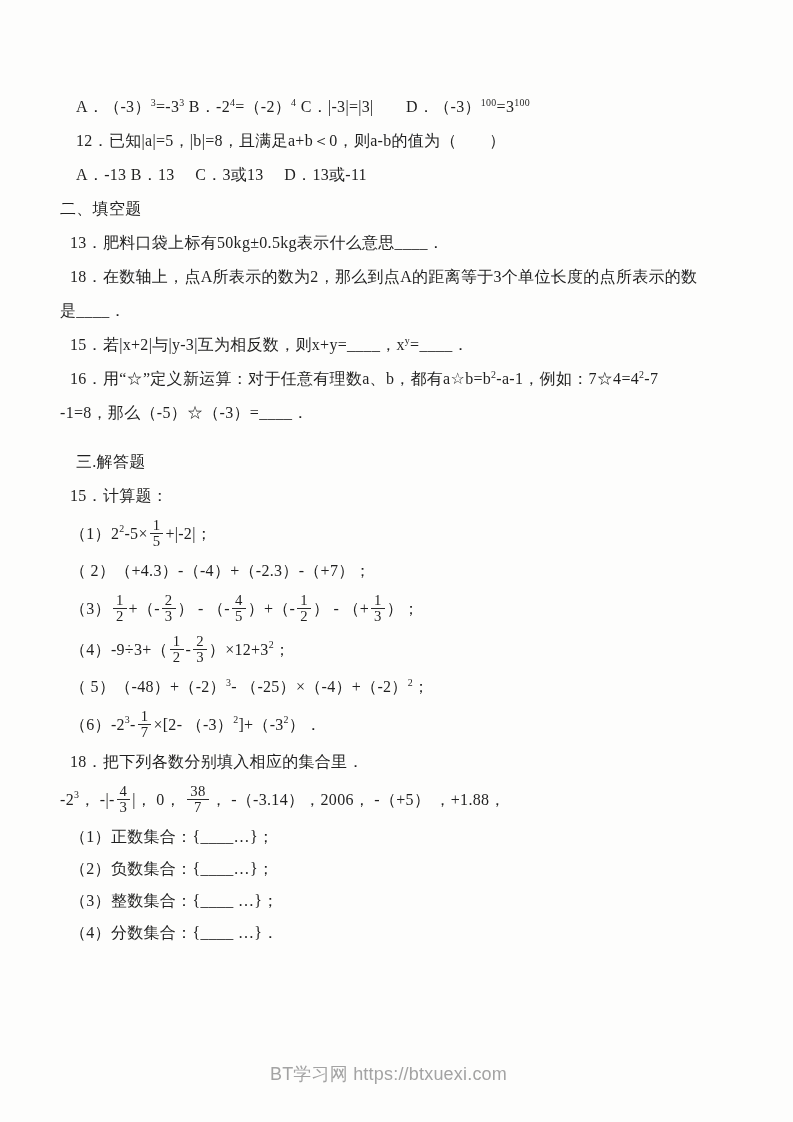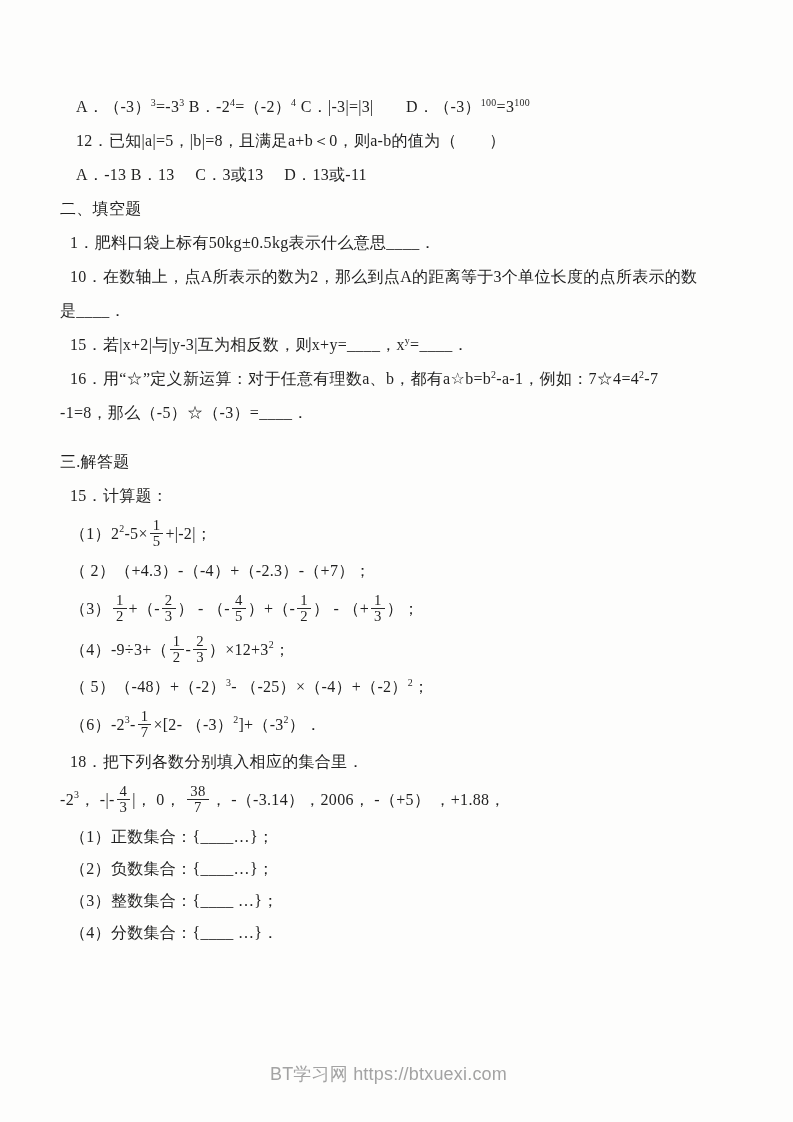--- a/index.html
+++ b/index.html
@@ -18,21 +18,21 @@
   }
   .line{
     margin:0 0 13px 0;
     line-height:21px;
     white-space:nowrap;
   }
   .line.frac-line{margin-bottom:9px;}
   .line.ind1{padding-left:16px;}
   .line.ind2{padding-left:10px;}
   .line.sec-gap1{margin-top:4px;}
-  .line.sec-gap2{margin-top:28px;}
+  .line.sec-gap2{margin-top:28px;margin-left:16px;}
   .line.set-item{margin-bottom:11px;}
   sup{
     font-size:0.62em;
     line-height:0;
     vertical-align:super;
   }
   .frac{
     display:inline-flex;
     flex-direction:column;
     vertical-align:middle;
@@ -58,22 +58,22 @@
 </style>
 </head>
 <body>
 
 <div class="page">
   <p class="line ind1">A．（-3）<sup>3</sup>=-3<sup>3</sup> B．-2<sup>4</sup>=（-2）<sup>4</sup> C．|-3|=|3|　　D．（-3）<sup>100</sup>=3<sup>100</sup></p>
   <p class="line ind1">12．已知|a|=5，|b|=8，且满足a+b＜0，则a-b的值为（　　）</p>
   <p class="line ind1">A．-13 B．13　 C．3或13　 D．13或-11</p>
 
   <p class="line sec-gap1">二、填空题</p>
-  <p class="line ind2">1．肥料口袋上标有50kg±0.5kg表示什么意思____．</p>
-  <p class="line ind2">10．在数轴上，点A所表示的数为2，那么到点A的距离等于3个单位长度的点所表示的数</p>
+  <p class="line ind2">13．肥料口袋上标有50kg±0.5kg表示什么意思____．</p>
+  <p class="line ind2">18．在数轴上，点A所表示的数为2，那么到点A的距离等于3个单位长度的点所表示的数</p>
   <p class="line">是____．</p>
   <p class="line ind2">15．若|x+2|与|y-3|互为相反数，则x+y=____，x<sup>y</sup>=____．</p>
   <p class="line ind2">16．用“☆”定义新运算：对于任意有理数a、b，都有a☆b=b<sup>2</sup>-a-1，例如：7☆4=4<sup>2</sup>-7</p>
   <p class="line">-1=8，那么（-5）☆（-3）=____．</p>
 
   <p class="line sec-gap2">三.解答题</p>
   <p class="line ind2">15．计算题：</p>
   <p class="line ind2 frac-line">（1）2<sup>2</sup>-5×<span class="frac">
         <span class="fr-num">1</span>
         <span class="fr-den">5</span>

